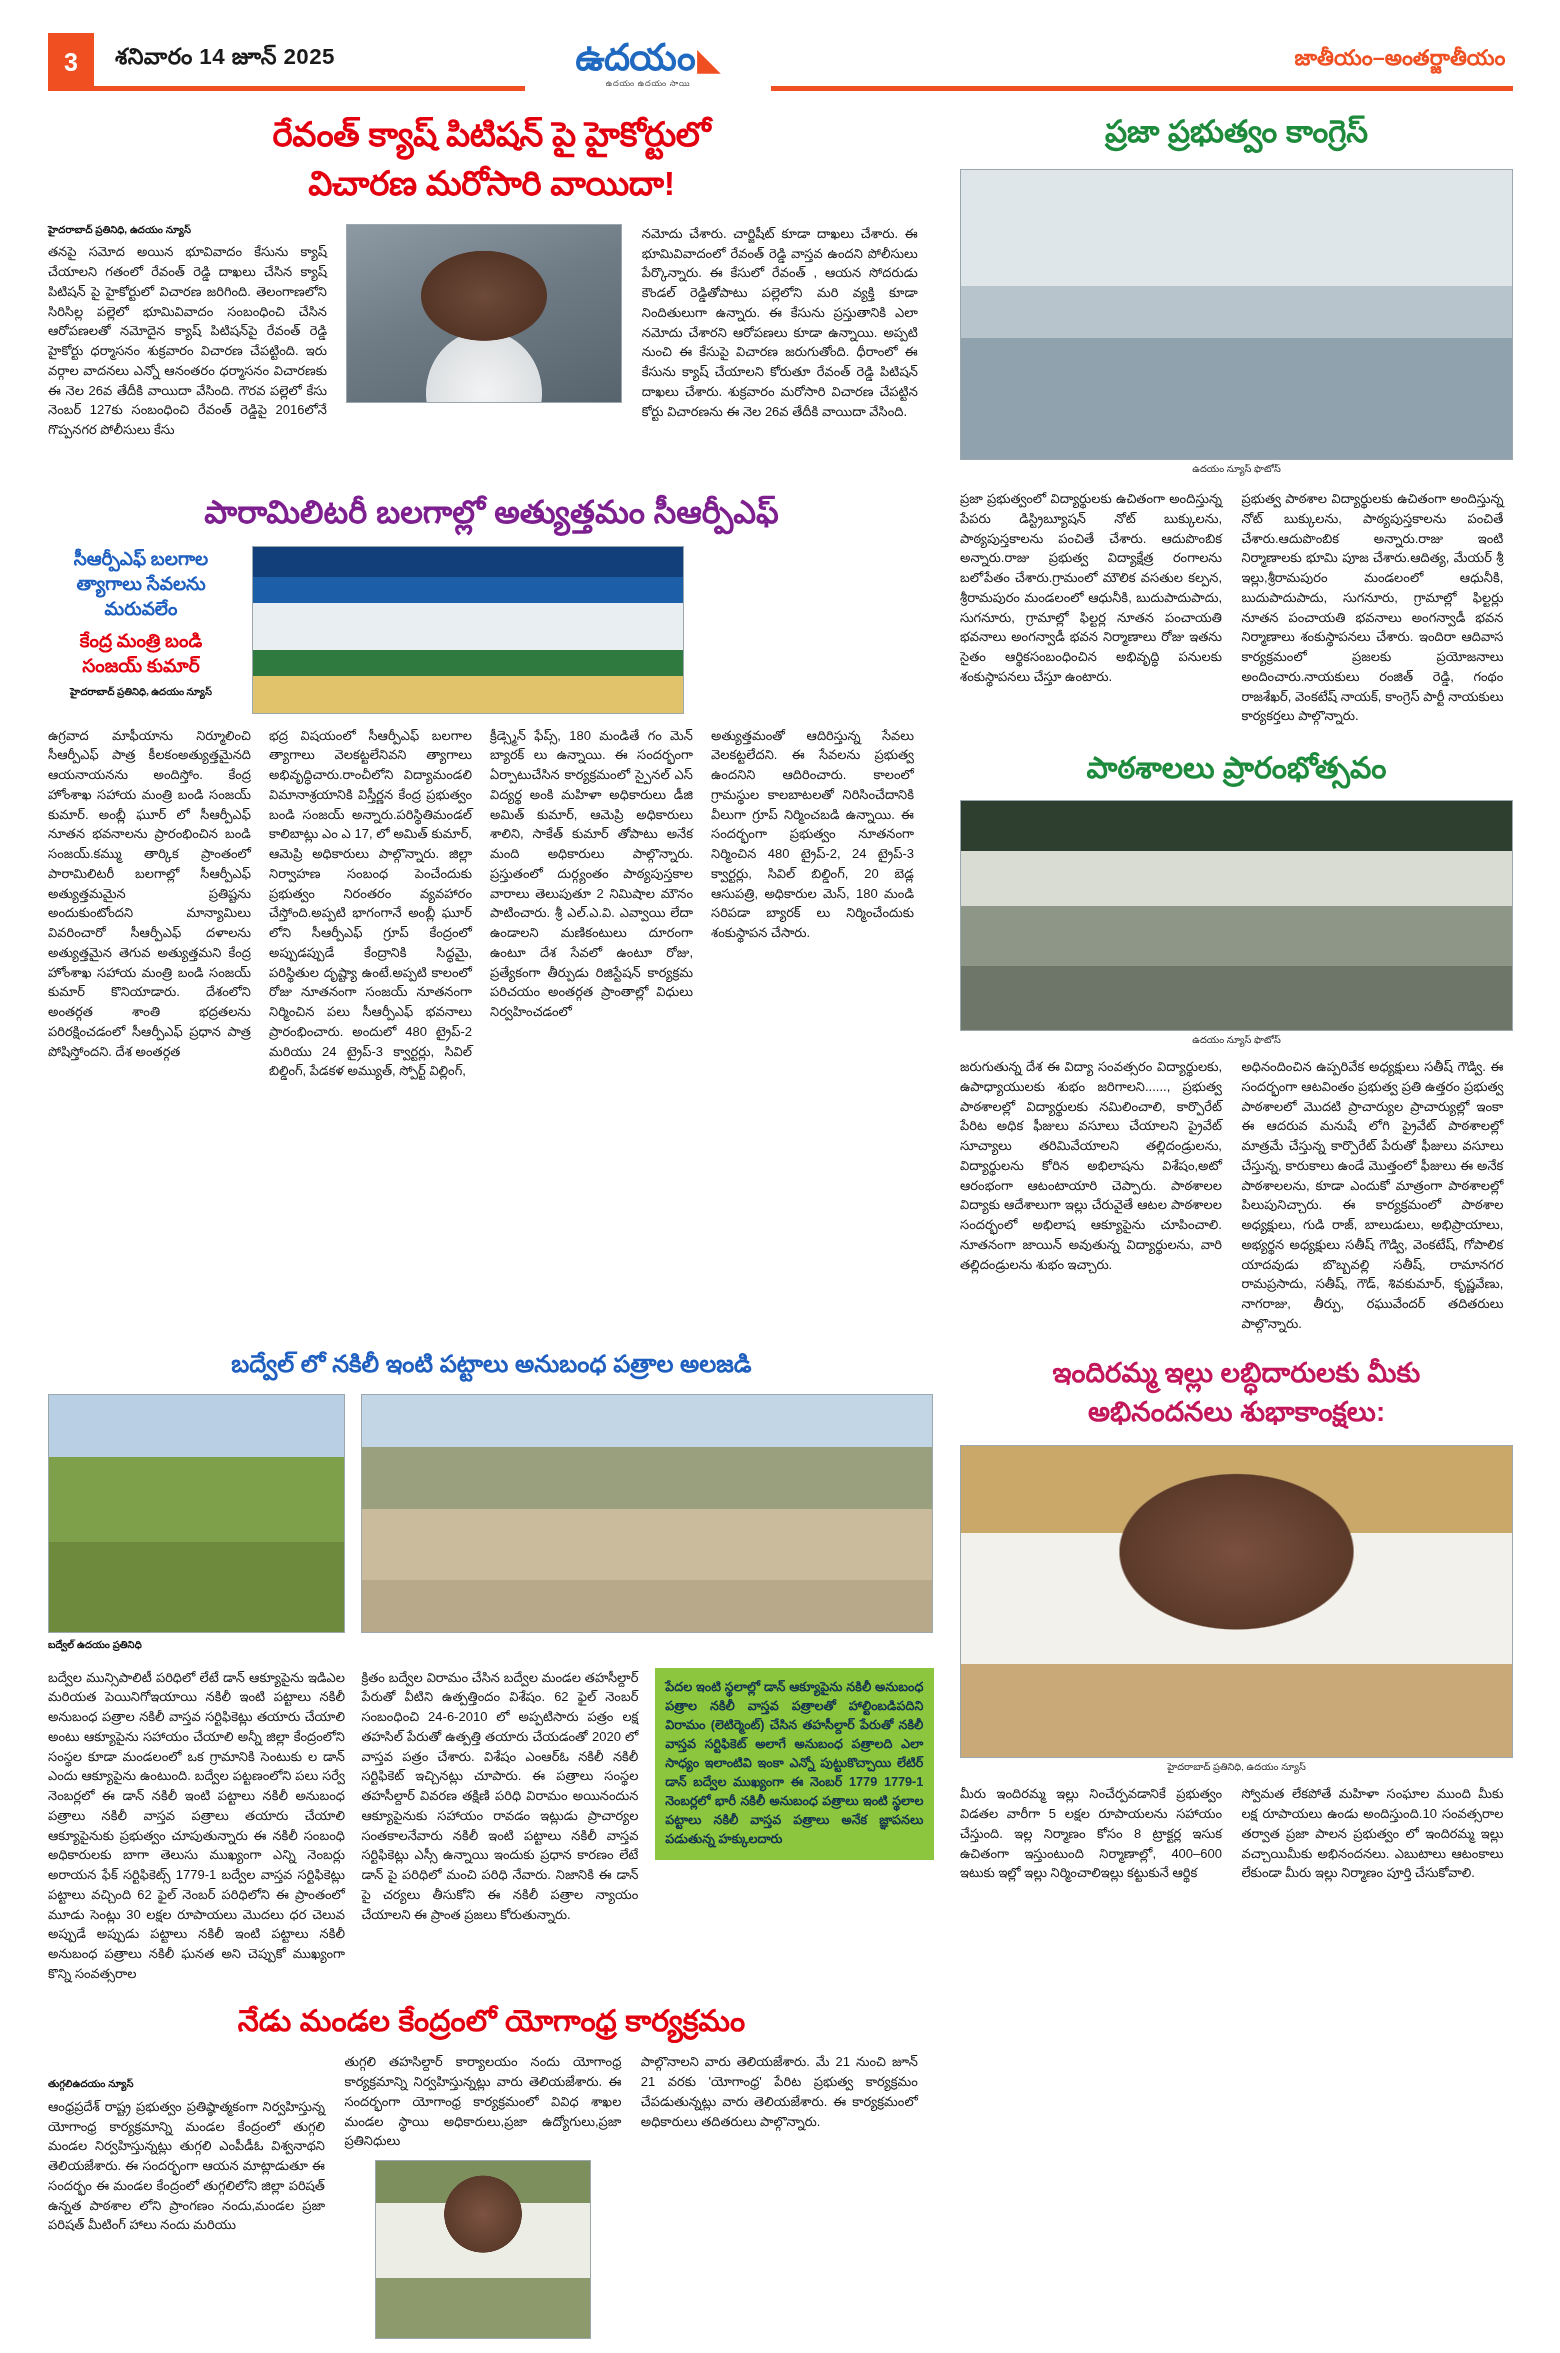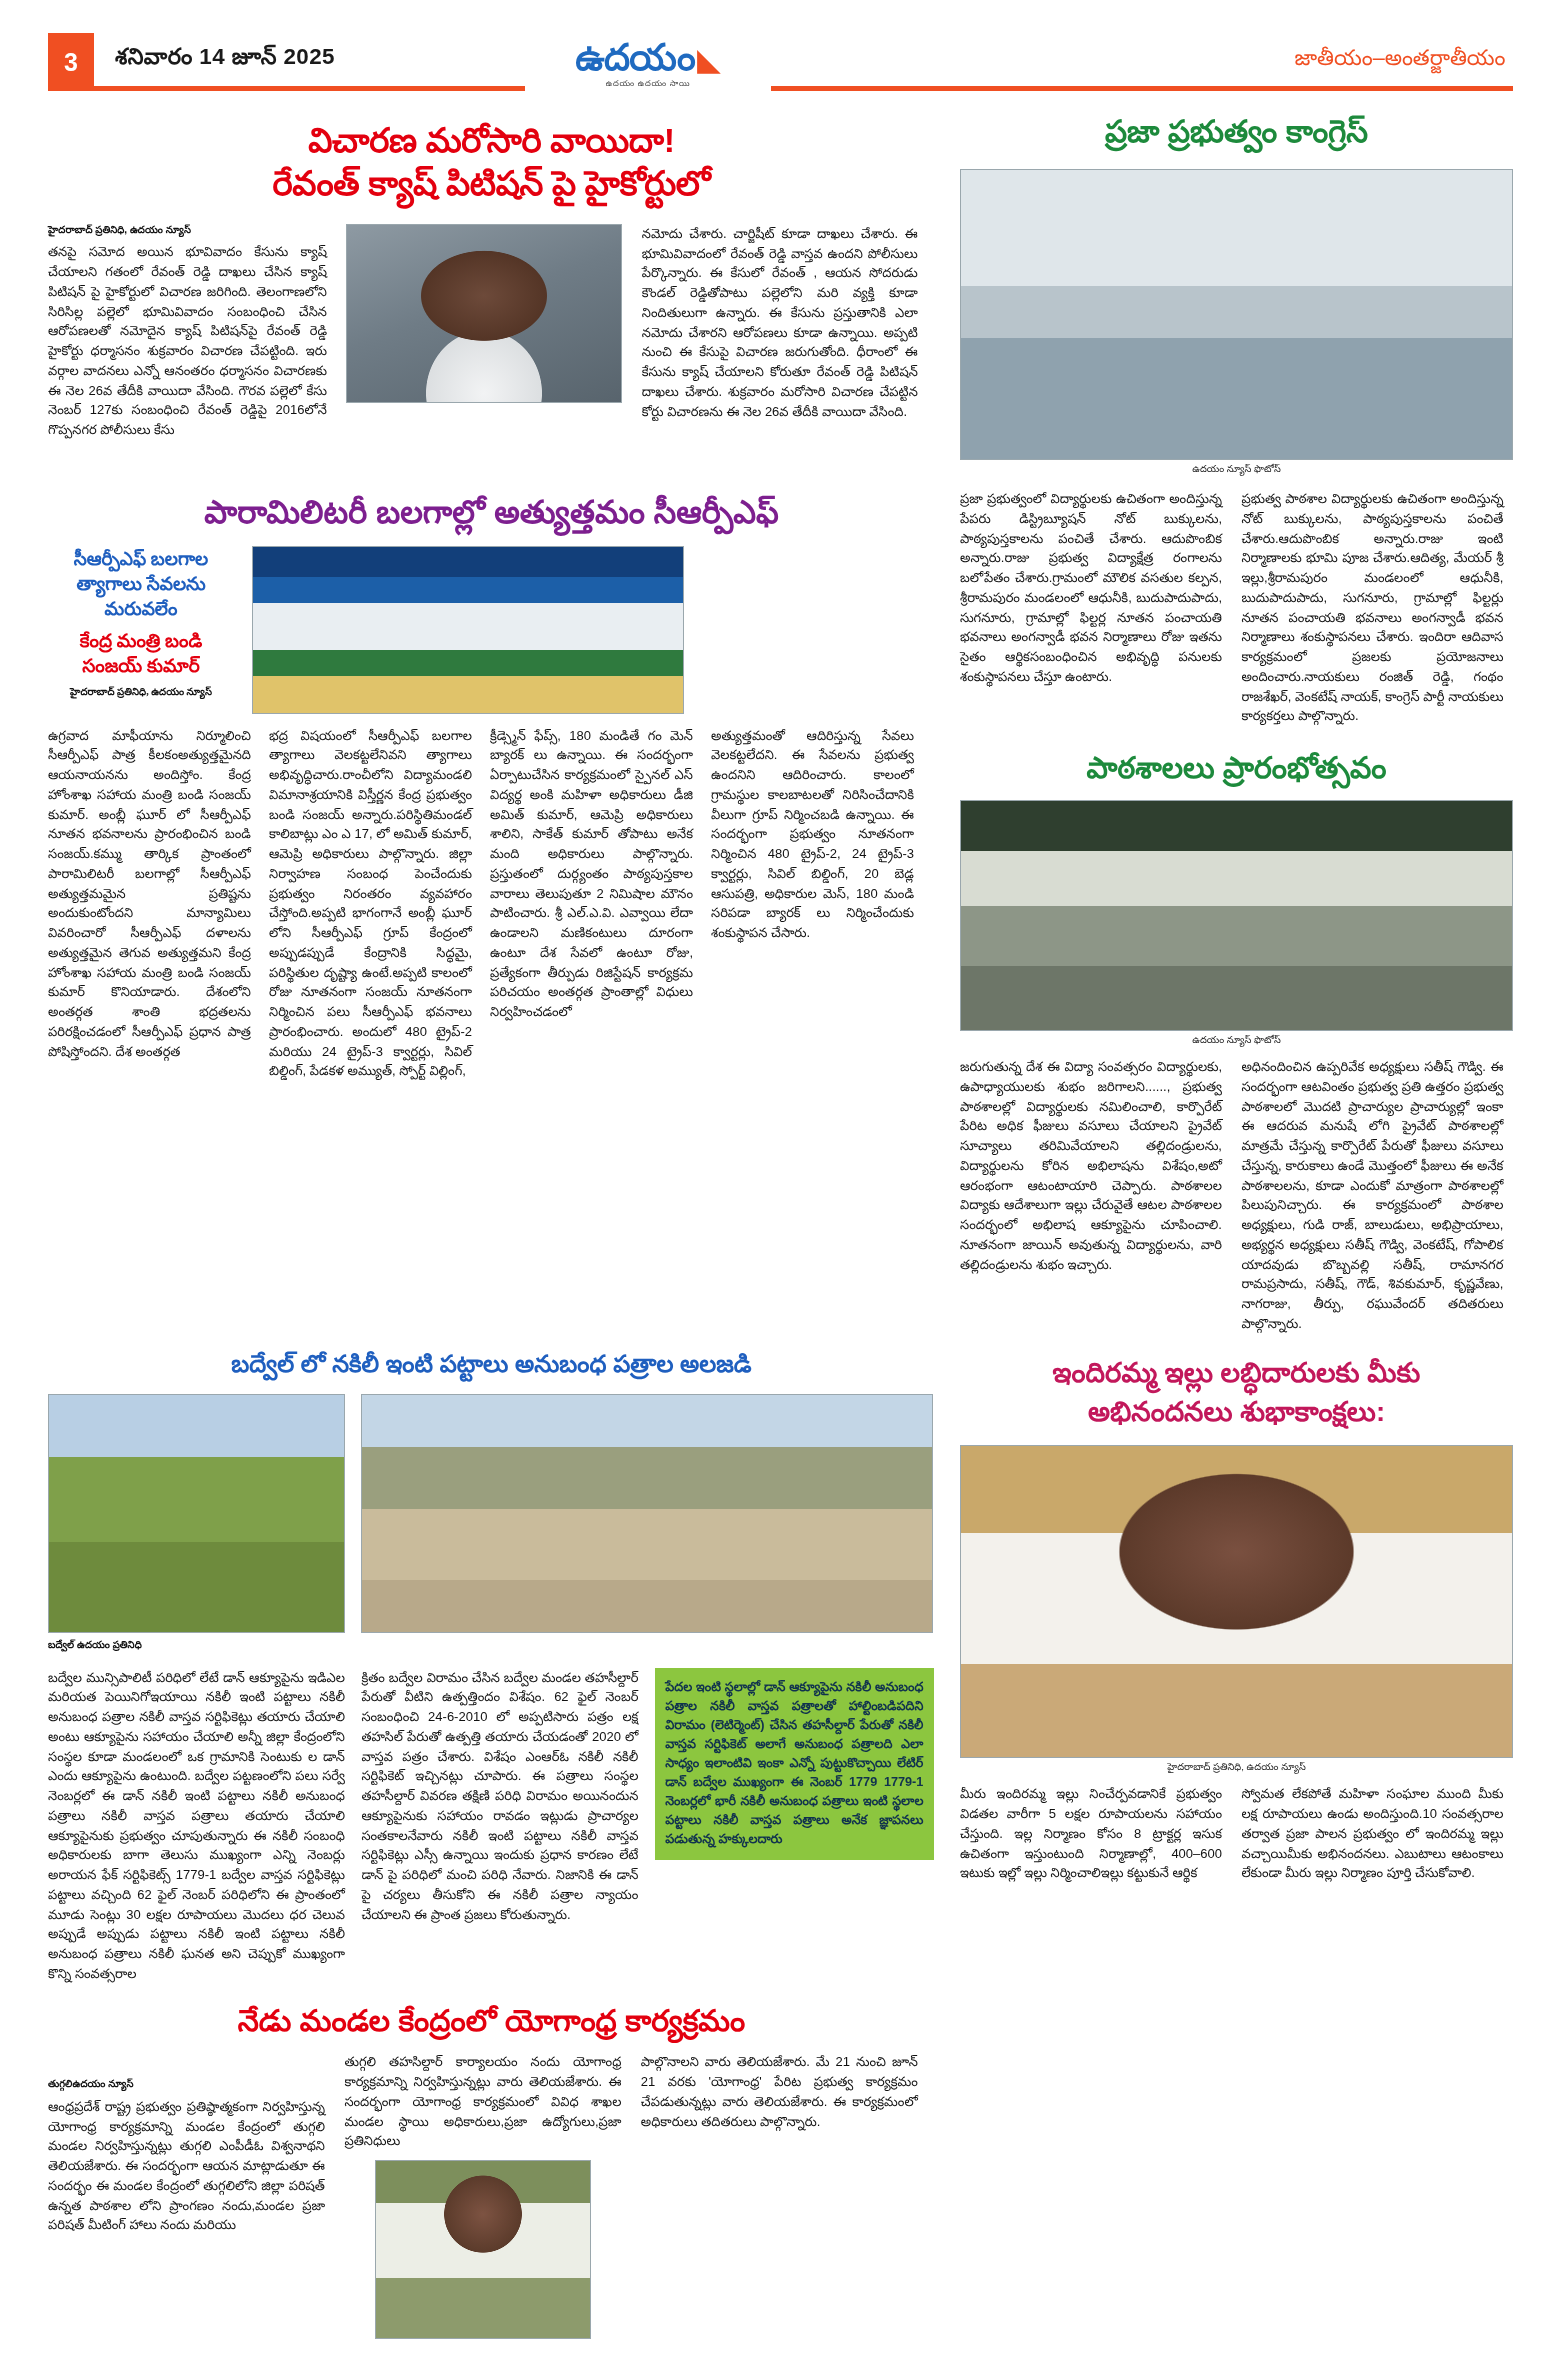--- a/index.html
+++ b/index.html
@@ -88,21 +88,21 @@
   .mh-right {
     flex: 1;
     border-bottom: 5.2px solid #f04f22;
     display: flex;
     align-items: center;
     justify-content: flex-end;
     padding-right: 7.5px;
   }
   .mh-right-text {
     font-size: 21.6px;
-    font-weight: normal;
+    font-weight: bold;
     color: #f04f22;
   }
 
   
   .content {
     position: relative;
     margin: 22.4px 48px 0 48px;
     width: 1465px;
   }
 
@@ -235,22 +235,22 @@
       <div class="mh-right-text">జాతీయం–అంతర్జాతీయం</div>
     </div>
   </div>
 
   <div class="content">
 
     <div style="display:flex; gap:25px; margin-top:19.4px;">
 
       <div style="width:887px;">
         <div class="hl-red" style="font-size:34px; letter-spacing:-0.4px;">
+          <div>రేవంత్ క్యాష్ పిటిషన్ పై హైకోర్టులో</div>
           <div style="margin-top:6px;">విచారణ  మరోసారి వాయిదా!</div>
-          <div>రేవంత్ క్యాష్ పిటిషన్ పై హైకోర్టులో</div>
         </div>
 
         <div style="display:flex; gap:19.4px; margin-top:19.4px;">
           <div style="width:279px;">
             <div class="byline">హైదరాబాద్ ప్రతినిధి, ఉదయం న్యూస్</div>
             <div class="body-text">తనపై సమోద అయిన భూవివాదం కేసును క్యాష్ చేయాలని గతంలో రేవంత్ రెడ్డి దాఖలు చేసిన క్యాష్ పిటిషన్ పై హైకోర్టులో విచారణ జరిగింది. తెలంగాణలోని సిరిసిల్ల పల్లెలో భూమివివాదం సంబంధించి చేసిన ఆరోపణలతో నమోదైన క్యాష్ పిటిషన్‌పై రేవంత్ రెడ్డి హైకోర్టు ధర్మాసనం శుక్రవారం విచారణ చేపట్టింది. ఇరు వర్గాల వాదనలు ఎన్నో ఆనంతరం ధర్మాసనం విచారణకు ఈ నెల 26వ తేదీకి వాయిదా వేసింది. గౌరవ పల్లెలో కేసు నెంబర్ 127కు సంబంధించి రేవంత్ రెడ్డిపై 2016లోనే గొప్పనగర పోలీసులు కేసు</div>
           </div>
           <div style="width:276px;">
             <div class="photo ph-revanth" style="width:276px;height:179px;"></div>
           </div>

